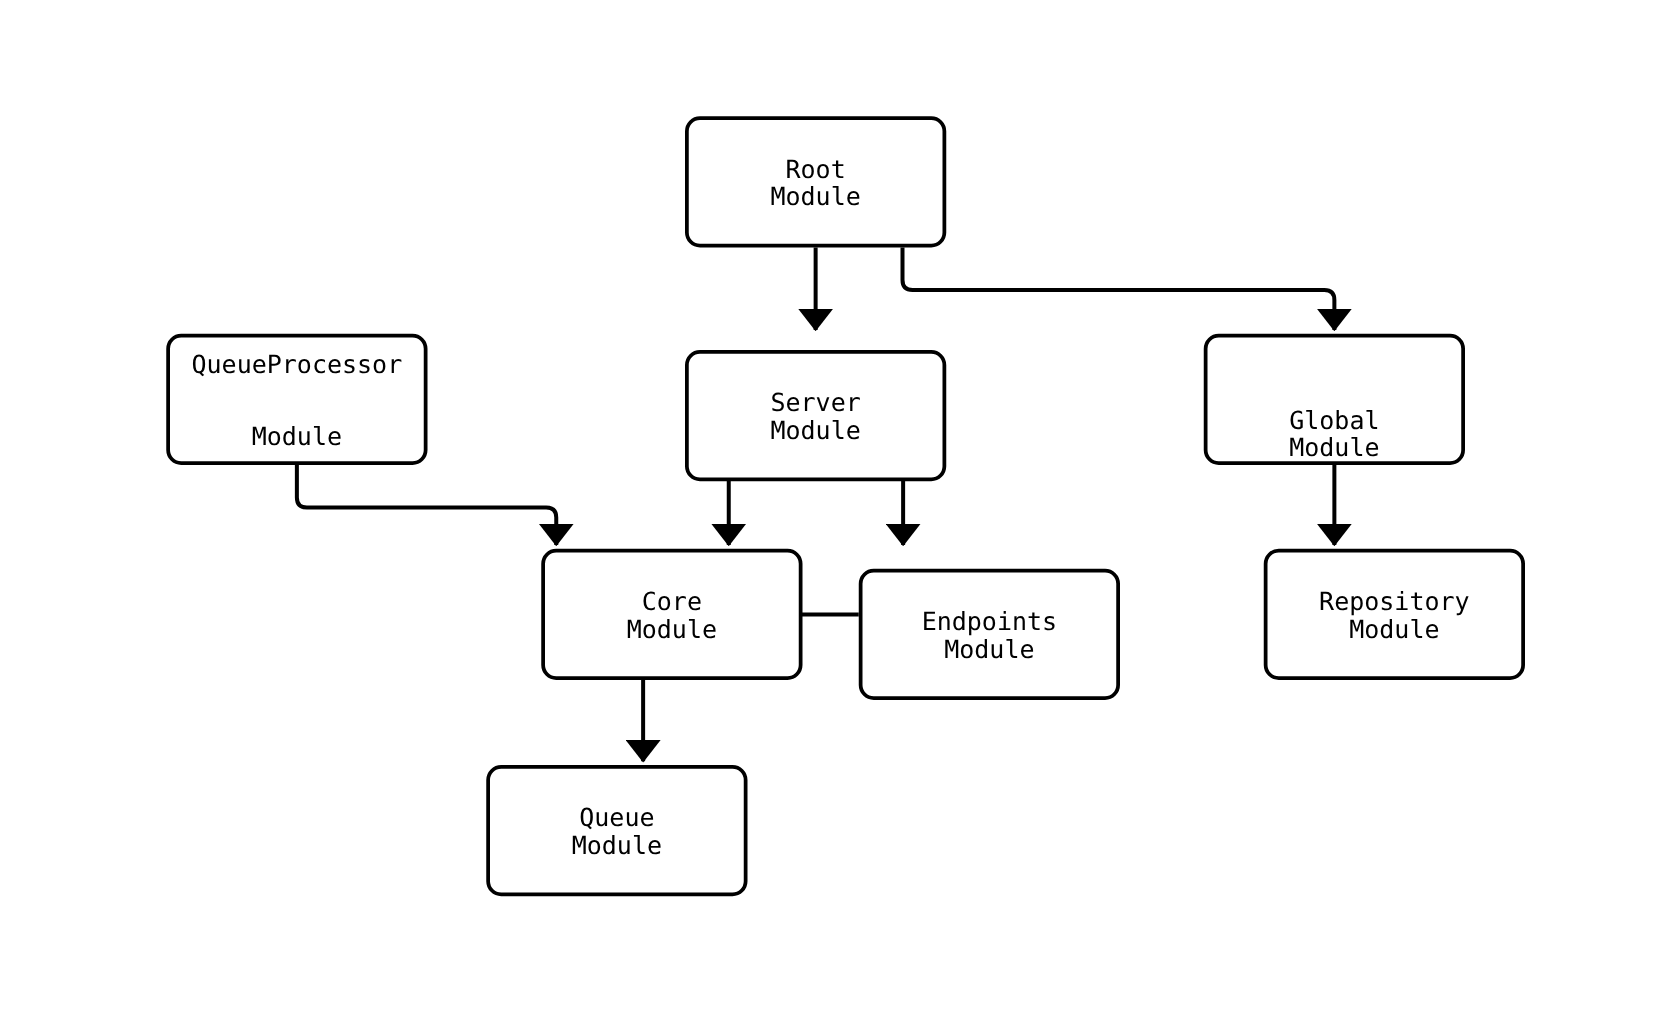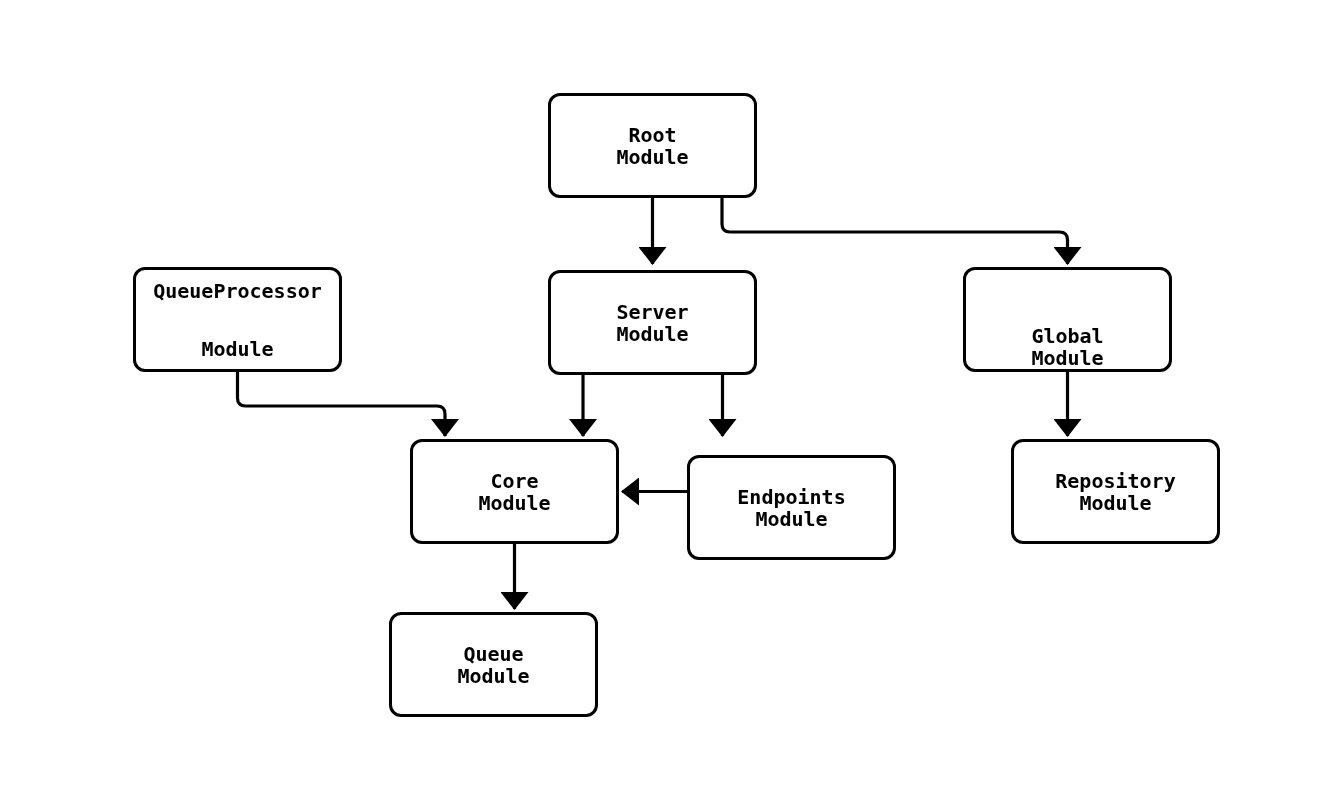--- a/index.html
+++ b/index.html
@@ -35,29 +35,29 @@
     box-sizing: border-box;
     background: #ffffff;
     border: 3.5px solid #000000;
     border-radius: 12px;
     display: flex;
     flex-direction: column;
     align-items: center;
     justify-content: center;
     text-align: center;
     color: #000000;
-    font-weight: bold;
+    font-weight: normal;
     font-size: 20px;
     line-height: 22px;
   }
   .node-root          { left: 548px;  top: 93px;  }
   .node-queueprocessor{ left: 133px;  top: 267px; gap: 36px; }
-  .node-server        { left: 548px;  top: 270px; }
+  .node-server        { left: 548px;  top: 280px; }
   .node-global        { left: 963px;  top: 267px; justify-content: flex-end; }
-  .node-core          { left: 410px;  top: 439px; }
+  .node-core          { left: 433px;  top: 439px; }
   .node-endpoints     { left: 687px;  top: 455px; border-radius: 12px; }
   .node-repository    { left: 963px;  top: 439px; margin-left: 48px; }
   .node-queue         { left: 389px;  top: 612px; }
 </style>
 </head>
 <body>
 
 <div class="canvas">
 
   <svg class="edges" width="1337" height="809" viewBox="0 0 1337 809" xmlns="http://www.w3.org/2000/svg">

